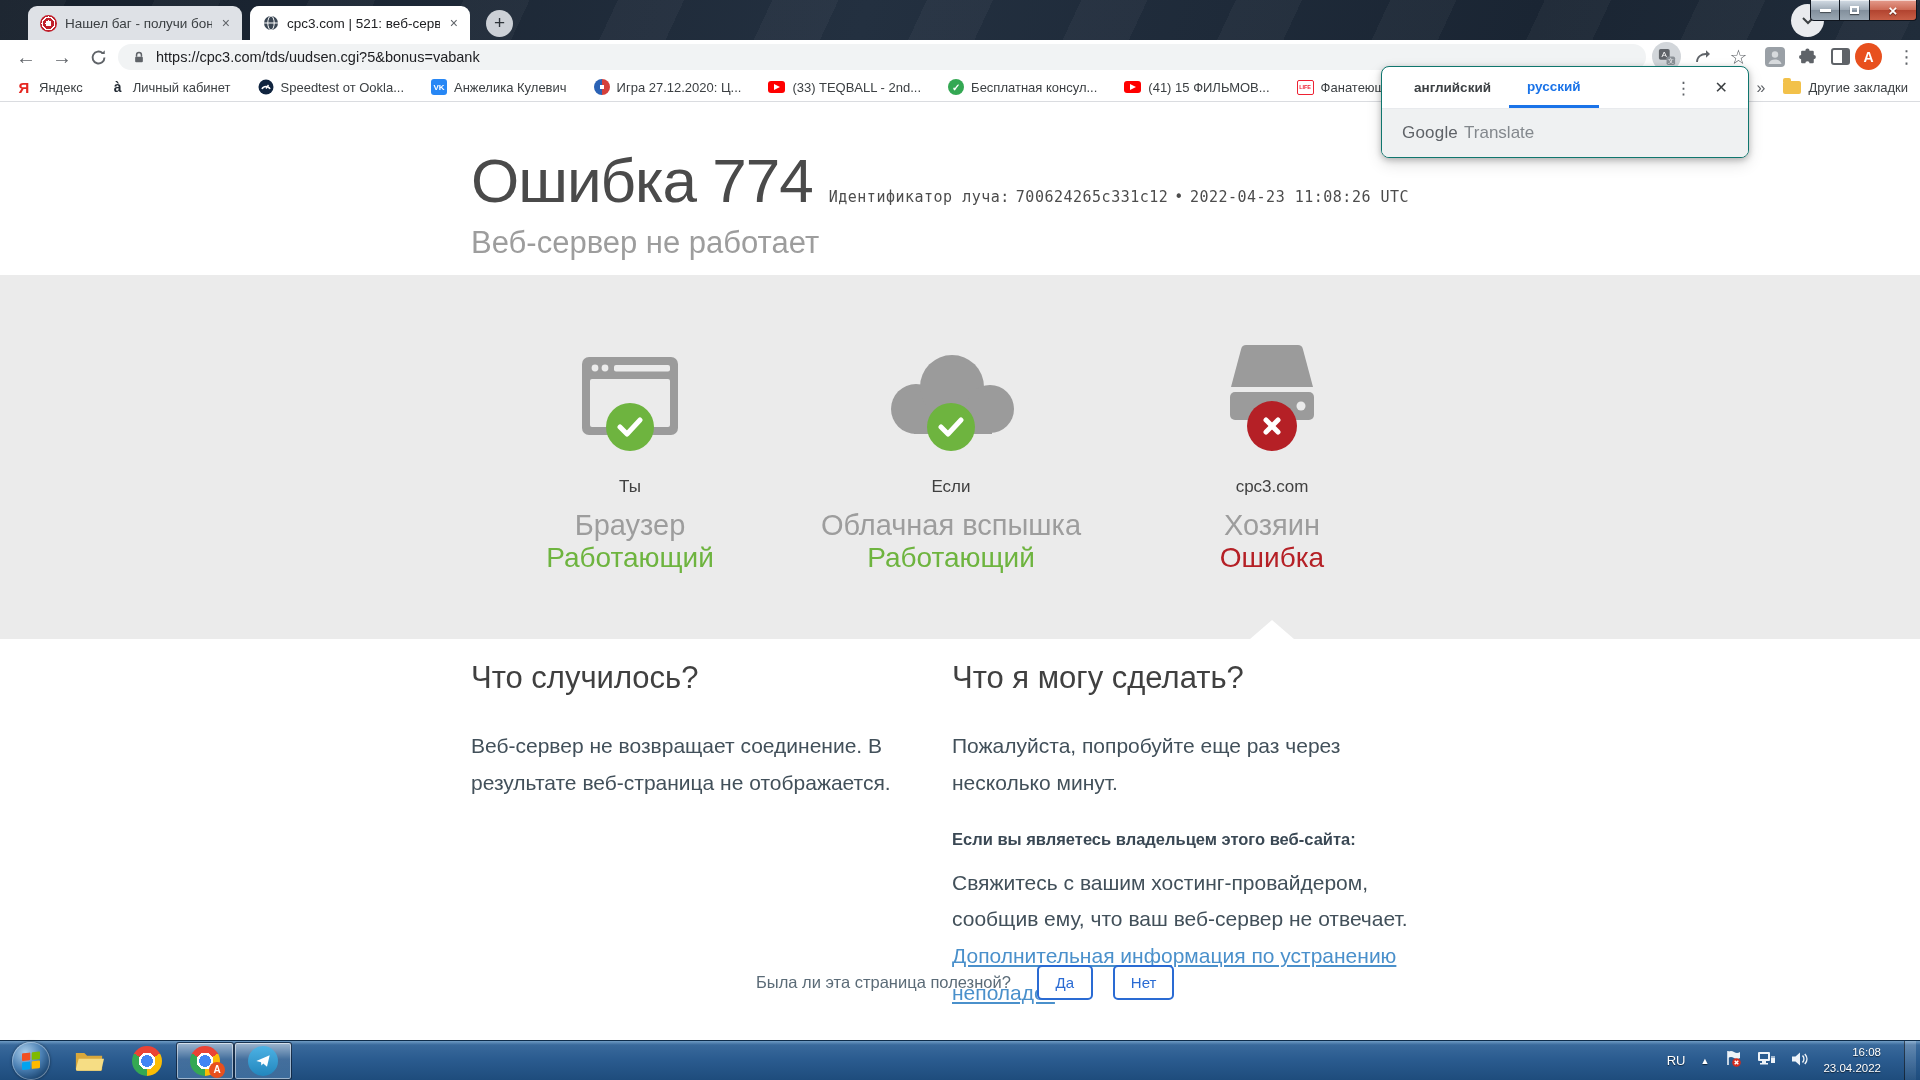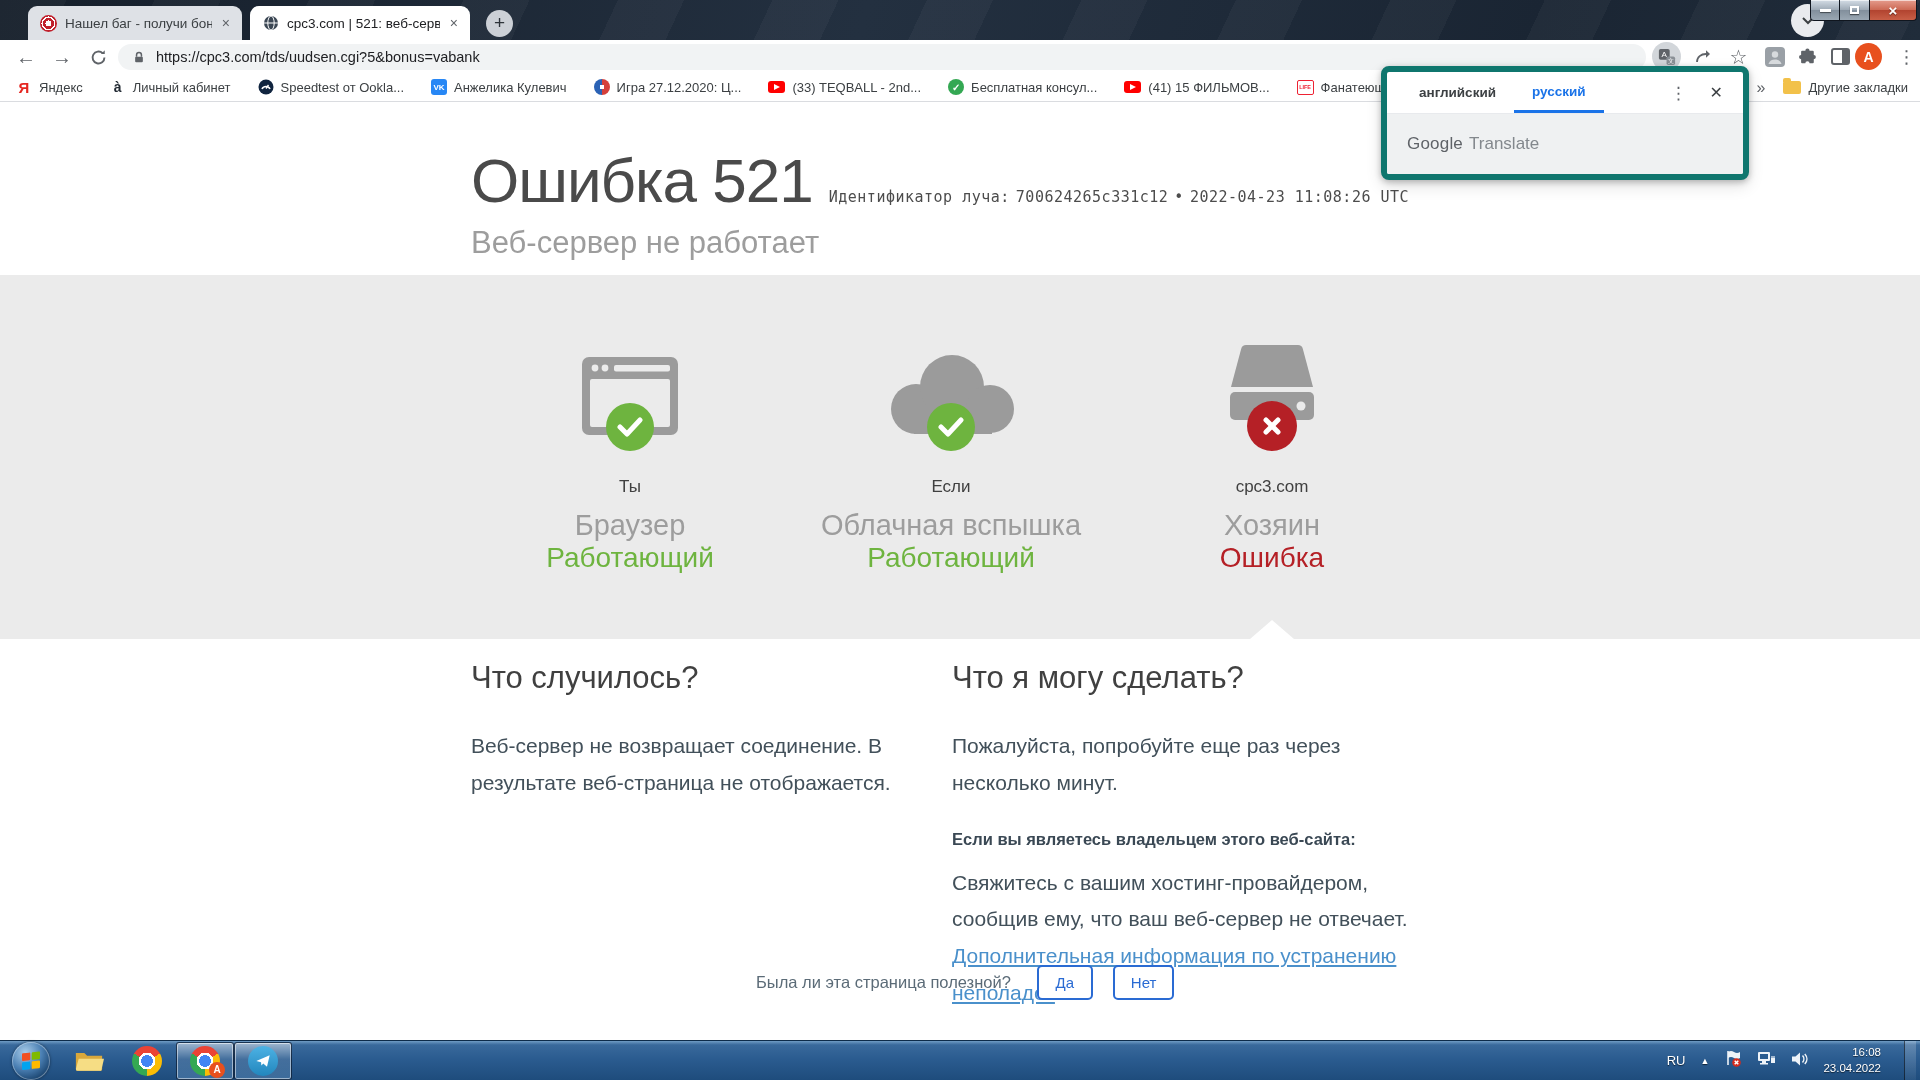--- a/index.html
+++ b/index.html
@@ -67,29 +67,29 @@
   .bmi.game { border-radius:50%;
     background:radial-gradient(circle,#fff 0 2.5px, transparent 2.5px), conic-gradient(#d5403a 0 50%, #2a62b5 0 100%); }
   .bm-right { position:absolute; right:12px; top:0; height:29px; display:flex; align-items:center; gap:18px; }
   .chev-overflow { color:#5f6368; font-size:16px; }
   .folder { width:18px; height:13px; position:relative; background:#f2c14a; border-radius:2px; }
   .folder::before { content:""; position:absolute; left:0; top:-3px; width:8px; height:4px; background:#f2c14a;
     border-radius:2px 2px 0 0; }
 
   
   .translate-popup { position:absolute; left:1381px; top:66px; width:368px; z-index:60; background:#fff;
-    border-radius:8px; border:6px solid #0f766e; box-shadow:0 2px 6px rgba(0,0,0,.25), 0 6px 16px rgba(0,0,0,.12);
+    border-radius:8px; border:1px solid #0f766e; box-shadow:0 2px 6px rgba(0,0,0,.25), 0 6px 16px rgba(0,0,0,.12);
     overflow:hidden;text-align:right; }
   .tp-header { height:42px; display:flex; align-items:stretch; border-bottom:1px solid #e8eaed; position:relative; }
   .tp-tab { display:flex; align-items:center; padding:0 18px; font-size:13.5px; font-weight:bold; }
   .tp-tab.en { color:#3c4043; margin-left:14px; }
   .tp-tab.ru { color:#1a73e8; border-bottom:3px solid #1a73e8; }
   .tp-dots { position:absolute; right:56px; top:11px; color:#5f6368; font-size:17px; }
   .tp-close { position:absolute; right:20px; top:11px; color:#3c4043; font-size:16px; }
-  .tp-body { height:60px; background:#eff1f2; display:flex; align-items:center; padding-left:20px; }
+  .tp-body { height:48px; background:#eff1f2; display:flex; align-items:center; padding-left:20px; }
   .brand-google { font-size:17px; color:#5f6368; letter-spacing:.2px; }
   .brand-translate { font-size:17px; color:#83888d; margin-left:6px; font-weight:300; }
 
   
   .page { position:absolute; left:0; top:103px; width:1920px; height:937px; background:#fff; }
   .err-head { position:absolute; left:471px; top:42px; display:flex; align-items:baseline; }
   .err-title { font-size:62px; font-weight:300; color:#4a4a4a; letter-spacing:-1px; }
   .ray { margin-left:16px; font-family:"DejaVu Sans Mono", monospace; font-size:15px; color:#4c4c4c; letter-spacing:.5px; }
   .ray span { margin-right:6px;text-align:right; }
   .err-sub { position:absolute; left:471px; top:122px; font-size:31px; font-weight:300; color:#9d9d9d; }
@@ -305,21 +305,21 @@
       <span class="tp-close">✕</span>
     </div>
     <div class="tp-body">
       <span class="brand-google">Google</span>
       <span class="brand-translate">Translate</span>
     </div>
   </div>
 
   <div class="page">
     <div class="err-head">
-      <span class="err-title">Ошибка 521</span>
+      <span class="err-title">Ошибка 774</span>
       <span class="ray">
         <span>Идентификатор луча:</span><span>700624265c331c12</span><span>•</span><span>2022-04-23 11:08:26 UTC</span>
       </span>
     </div>
     <div class="err-sub">Веб-сервер не работает</div>
 
     <div class="band">
 
       <div class="scol c1">
         <div class="icon-wrap">

